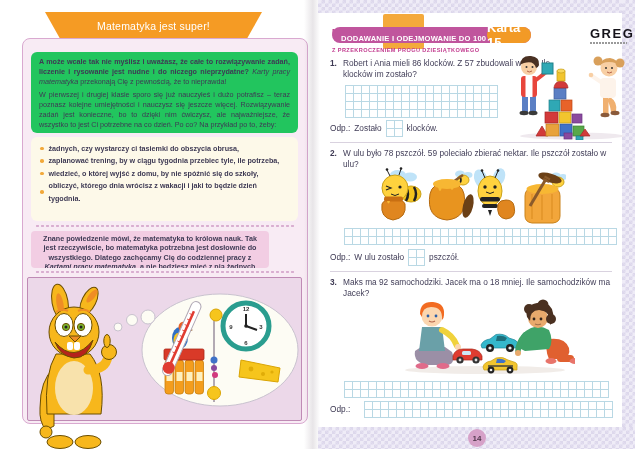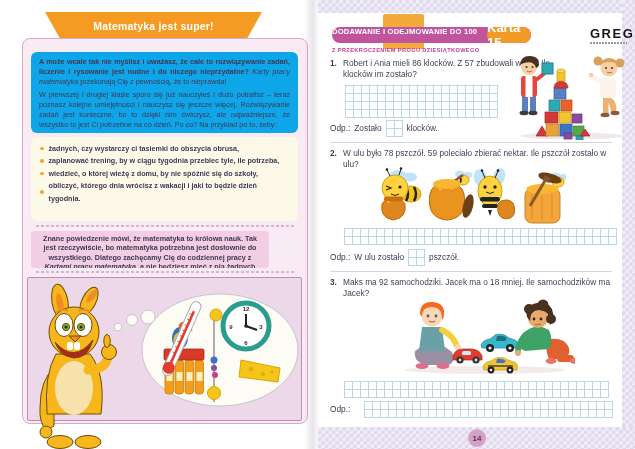--- a/index.html
+++ b/index.html
@@ -19,24 +19,24 @@
     background-size:8px 8px;border-right:1px solid #b9d8e4;border-bottom:1px solid #b9d8e4;
     background-color:#fff;}
   .ansbox{width:16px;height:16px;flex:0 0 auto;
     background-image:linear-gradient(to right,#b9d8e4 1px,transparent 1px),
                      linear-gradient(to bottom,#b9d8e4 1px,transparent 1px);
     background-size:8px 8px;border-right:1px solid #b9d8e4;border-bottom:1px solid #b9d8e4;}
 
   
   .lp-banner{left:45px;top:12px;width:217px;height:27px;background:#f59b24;
     clip-path:polygon(0 0,100% 0,93% 100%,7% 100%);display:flex;align-items:center;justify-content:center;
-    color:#fff;font-weight:bold;font-size:10.5px;letter-spacing:.2px;}
+    color:#fff;font-weight:normal;font-size:10.5px;letter-spacing:.2px;}
   .lp-card{left:22px;top:38px;width:286px;height:386px;background:#f8ebf4;
     border:1.5px solid #d9a9d0;border-radius:8px;box-sizing:border-box;}
-  .lp-intro{left:8px;top:13px;width:267px;height:81px;background:#0ea5e9;border-radius:6px;
+  .lp-intro{left:8px;top:13px;width:267px;height:81px;background:#22c55e;border-radius:6px;
     box-sizing:border-box;padding:5px 8px 4px;font-size:7.2px;line-height:1.36;text-align:justify;overflow:hidden;}
   .lp-intro p{margin:0 0 4px 0;}
   .lp-bullets{left:8px;top:98px;width:267px;height:84px;background:#fdf9e9;border-radius:6px;
     box-sizing:border-box;padding:6px 10px 3px 8px;overflow:hidden;}
   .bullet-row{display:flex;align-items:baseline;font-size:7.2px;font-weight:bold;line-height:12.4px;}
   .bullet-dot{width:3.5px;height:3.5px;border-radius:50%;background:#f2a93b;margin:0 5px 1px 1px;flex:0 0 auto;align-self:center;}
   .lp-dots1{left:12px;top:185px;width:259px;}
   .lp-quote{left:8px;top:192px;width:238px;height:37px;background:#f2cde3;border-radius:4px;
     box-sizing:border-box;padding:3px 9px;font-size:7.2px;font-weight:bold;text-align:center;line-height:1.3;overflow:hidden;}
   .lp-dots2{left:12px;top:231px;width:259px;}
@@ -46,21 +46,21 @@
     background:linear-gradient(to right,rgba(90,70,90,0) 0%,rgba(90,70,90,.14) 55%,rgba(90,70,90,0) 100%);}
 
   
   .rp-top{left:318px;top:0;width:317px;height:13px;}
   .rp-right{left:622px;top:0;width:13px;height:449px;}
   .rp-footer{left:318px;top:427px;width:317px;height:22px;}
   .rp-subject{left:332px;top:13.5px;display:flex;align-items:center;gap:5px;
     font-size:8px;font-weight:bold;color:#c23b8f;}
   .rp-grade{background:#f4a93b;padding:13px 4px;border-radius:2px;font-family:Liberation Mono, monospace;}
   .rp-title{left:332px;top:27px;width:199px;height:16px;background:#c0559d;border-radius:8px;
-    display:flex;align-items:flex-start;box-sizing:border-box;
+    display:flex;align-items:flex-end;box-sizing:border-box;padding-left:9px;
     color:#fff;font-weight:bold;font-size:7.6px;letter-spacing:.2px;white-space:nowrap;}
   .rp-karta{left:487px;top:27px;width:44px;height:16px;background:#f29a26;border-radius:8px;
     display:flex;align-items:center;justify-content:center;color:#fff;font-weight:bold;font-size:13px;}
   .rp-subtitle{left:332px;top:46.5px;font-size:5.6px;font-weight:bold;color:#c23b8f;letter-spacing:.4px;}
   .rp-logo{left:590px;top:27px;font-size:13px;font-weight:900;letter-spacing:1.5px;color:#15131a;
     font-family:"Liberation Sans",sans-serif;line-height:1;}
   .rp-logo-sub{width:37px;height:2px;margin-top:1.5px;
     background:repeating-linear-gradient(90deg,#9a9a9a 0 2px,transparent 2px 3px);}
   .q-num{font-size:8.3px;font-weight:bold;color:#3e3a54;}
   .q-text{font-size:8.3px;font-weight:500;line-height:1.32;color:#44405a;}
@@ -89,21 +89,21 @@
       <div class="bullet-row">
           <span class="bullet-dot"></span>
           <span>żadnych, czy wystarczy ci tasiemki do obszycia obrusa,</span>
         </div>
       <div class="bullet-row">
           <span class="bullet-dot"></span>
           <span>zaplanować trening, by w ciągu tygodnia przebiec tyle, ile potrzeba,</span>
         </div>
       <div class="bullet-row">
           <span class="bullet-dot"></span>
-          <span>wiedzieć, o której wieżę z domu, by nie spóźnić się do szkoły,</span>
+          <span>wiedzieć, o której wyjść z domu, by nie spóźnić się do szkoły,</span>
         </div>
       <div class="bullet-row">
           <span class="bullet-dot"></span>
           <span>obliczyć, którego dnia wrócisz z wakacji i jaki to będzie dzień tygodnia.</span>
         </div>
     </div>
 
     <div class="abs dots lp-dots1"></div>
 
     <div class="abs lp-quote">

